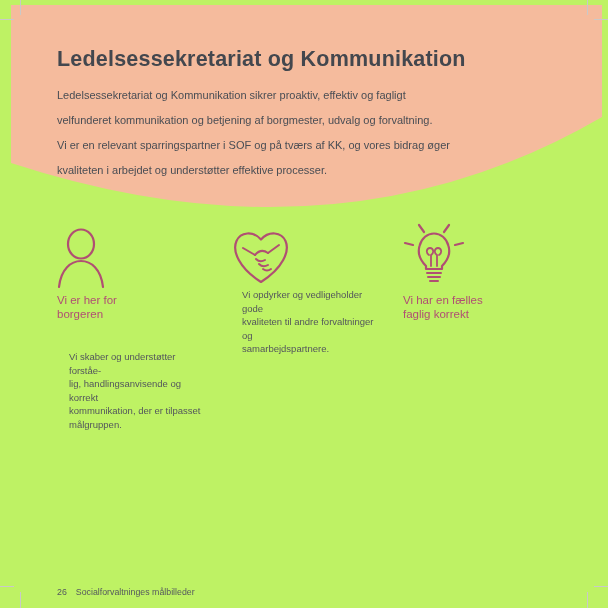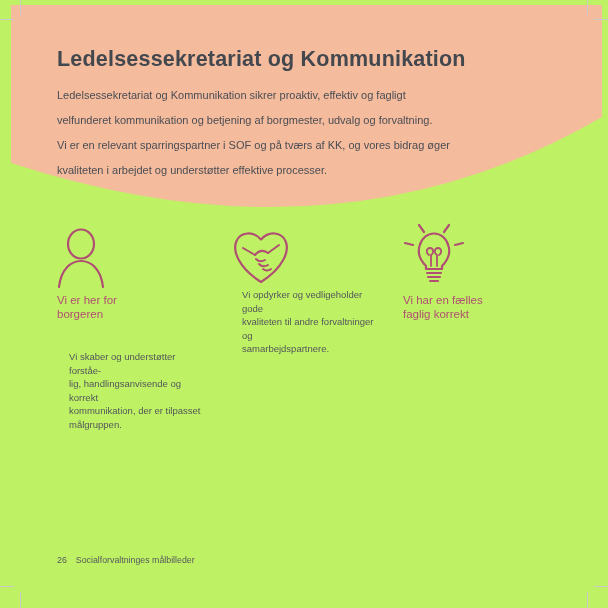--- a/index.html
+++ b/index.html
@@ -40,21 +40,21 @@
     font-size:11.5px; line-height:13.8px; font-weight:normal;
     color:#b04f73; white-space:pre-line;
   }
   .col-body p {
     margin:0 0 13px 12px;
     font-size:9.5px; line-height:13.6px; color:#53565c;
     white-space:pre-line;
   }
 
   .footer {
-    position:absolute; left:57px; top:555px;
+    position:absolute; left:57px; top:587px;
     font-size:8.8px; color:#55585e;
     display:flex; align-items:baseline;justify-content:flex-end;
   }
   .footer .pageno { margin-right:9px; }
 
   .icon-svg { display:block; }
 </style>
 </head>
 <body>
 

